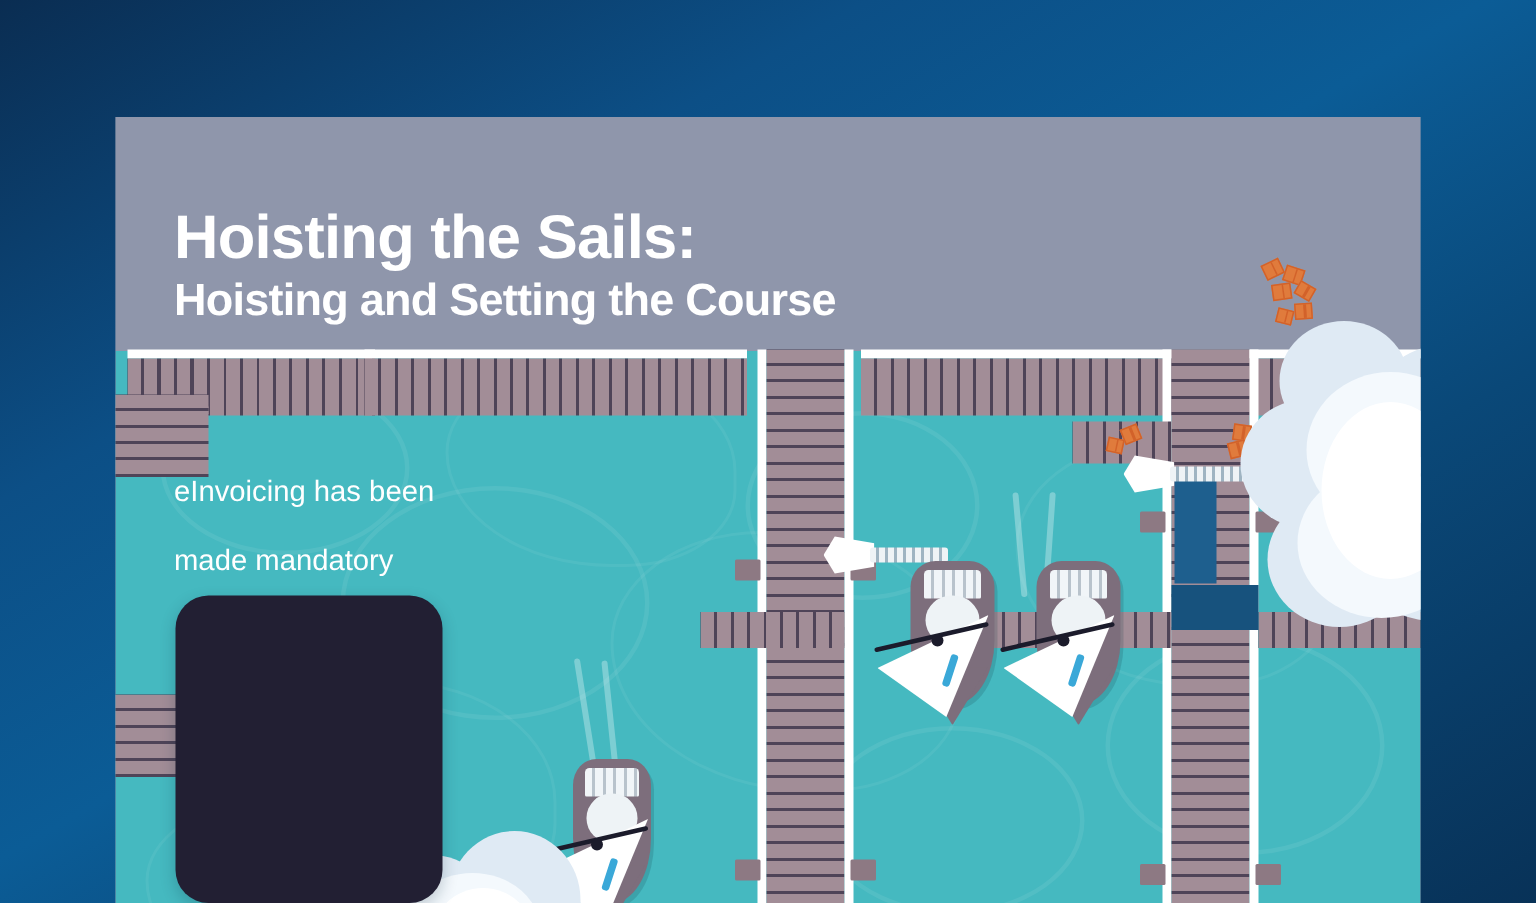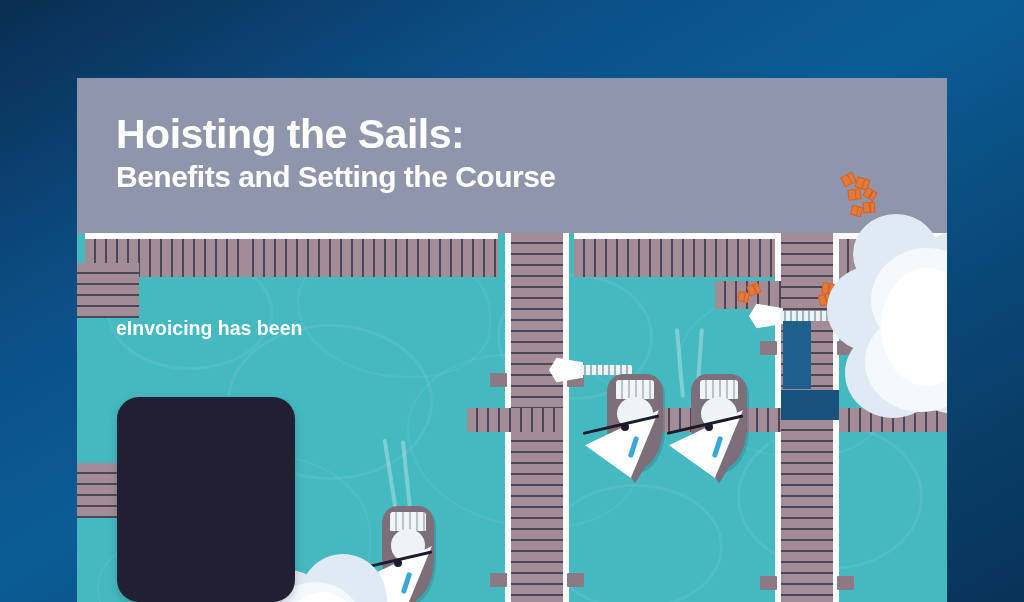--- a/index.html
+++ b/index.html
@@ -33,21 +33,21 @@
     position: absolute;
     left: 0; top: 0;
     width: 870px; height: 156px;
     background: #8f96ab;
   }
 
   
   .title-wrap {
     position: absolute;
     left: 39px;
-    top: 36px;
+    top: 60px;
     z-index: 40;
     color: #ffffff;
     letter-spacing: -0.5px;
   }
   .title-main {
     font-size: 41px;
     font-weight: bold;
     line-height: 1.02;
     white-space: nowrap;
   }
@@ -246,34 +246,34 @@
   .caption {
     position: absolute;
     color: #ffffff;
     font-size: 19.5px;
     line-height: 1.18;
     letter-spacing: 0px;
     z-index: 30;
     white-space: pre-line;
   }
   .caption .reg { font-weight: normal; display: block; }
-  .caption .bold { font-weight: bold; display: block; }
+  .caption .bold { font-weight: normal; display: block; }
 </style>
 </head>
 <body>
 
 <div id="stage">
 
   <div id="panel">
 
     <div class="header-band"></div>
 
     <div class="title-wrap">
       <div class="title-main">Hoisting the Sails:</div>
-      <div class="title-sub">Benefits and Setting the Course</div>
+      <div class="title-sub">Hoisting and Setting the Course</div>
     </div>
 
     <div class="water">
       <div class="caustic" style="left:30px;  top:20px;  width:160px; height:110px;"></div>
       <div class="caustic" style="left:150px; top:90px;  width:200px; height:150px;"></div>
       <div class="caustic2" style="left:220px; top:10px; width:190px; height:130px;"></div>
       <div class="caustic2" style="left:330px; top:120px; width:230px; height:170px;"></div>
       <div class="caustic" style="left:420px; top:40px;  width:150px; height:120px;"></div>
       <div class="caustic2" style="left:600px; top:60px; width:210px; height:160px;"></div>
       <div class="caustic" style="left:660px; top:190px; width:180px; height:140px;"></div>
@@ -396,20 +396,21 @@
 
     <div class="cloud" style="left:160px; top:458px; width:170px; height:120px;">
       <div class="puff" style="left:10px; top:34px; width:82px;  height:80px;"></div>
       <div class="puff" style="left:62px; top:18px; width:88px;  height:92px;"></div>
       <div class="puff lit" style="left:32px; top:46px; width:92px;  height:80px;"></div>
       <div class="puff core" style="left:50px; top:56px; width:70px;  height:70px;"></div>
     </div>
 
     <div class="caption" style="left:39px; top:216px;">
       <span class="bold">eInvoicing has been</span>
+      <span class="bold">made mandatory</span>
     </div>
 
     <div class="dark-card" style="left:40px; top:319px; width:178px; height:205px;">
       <span></span>
     </div>
 
   </div>
 </div>
 
 </body></html>

